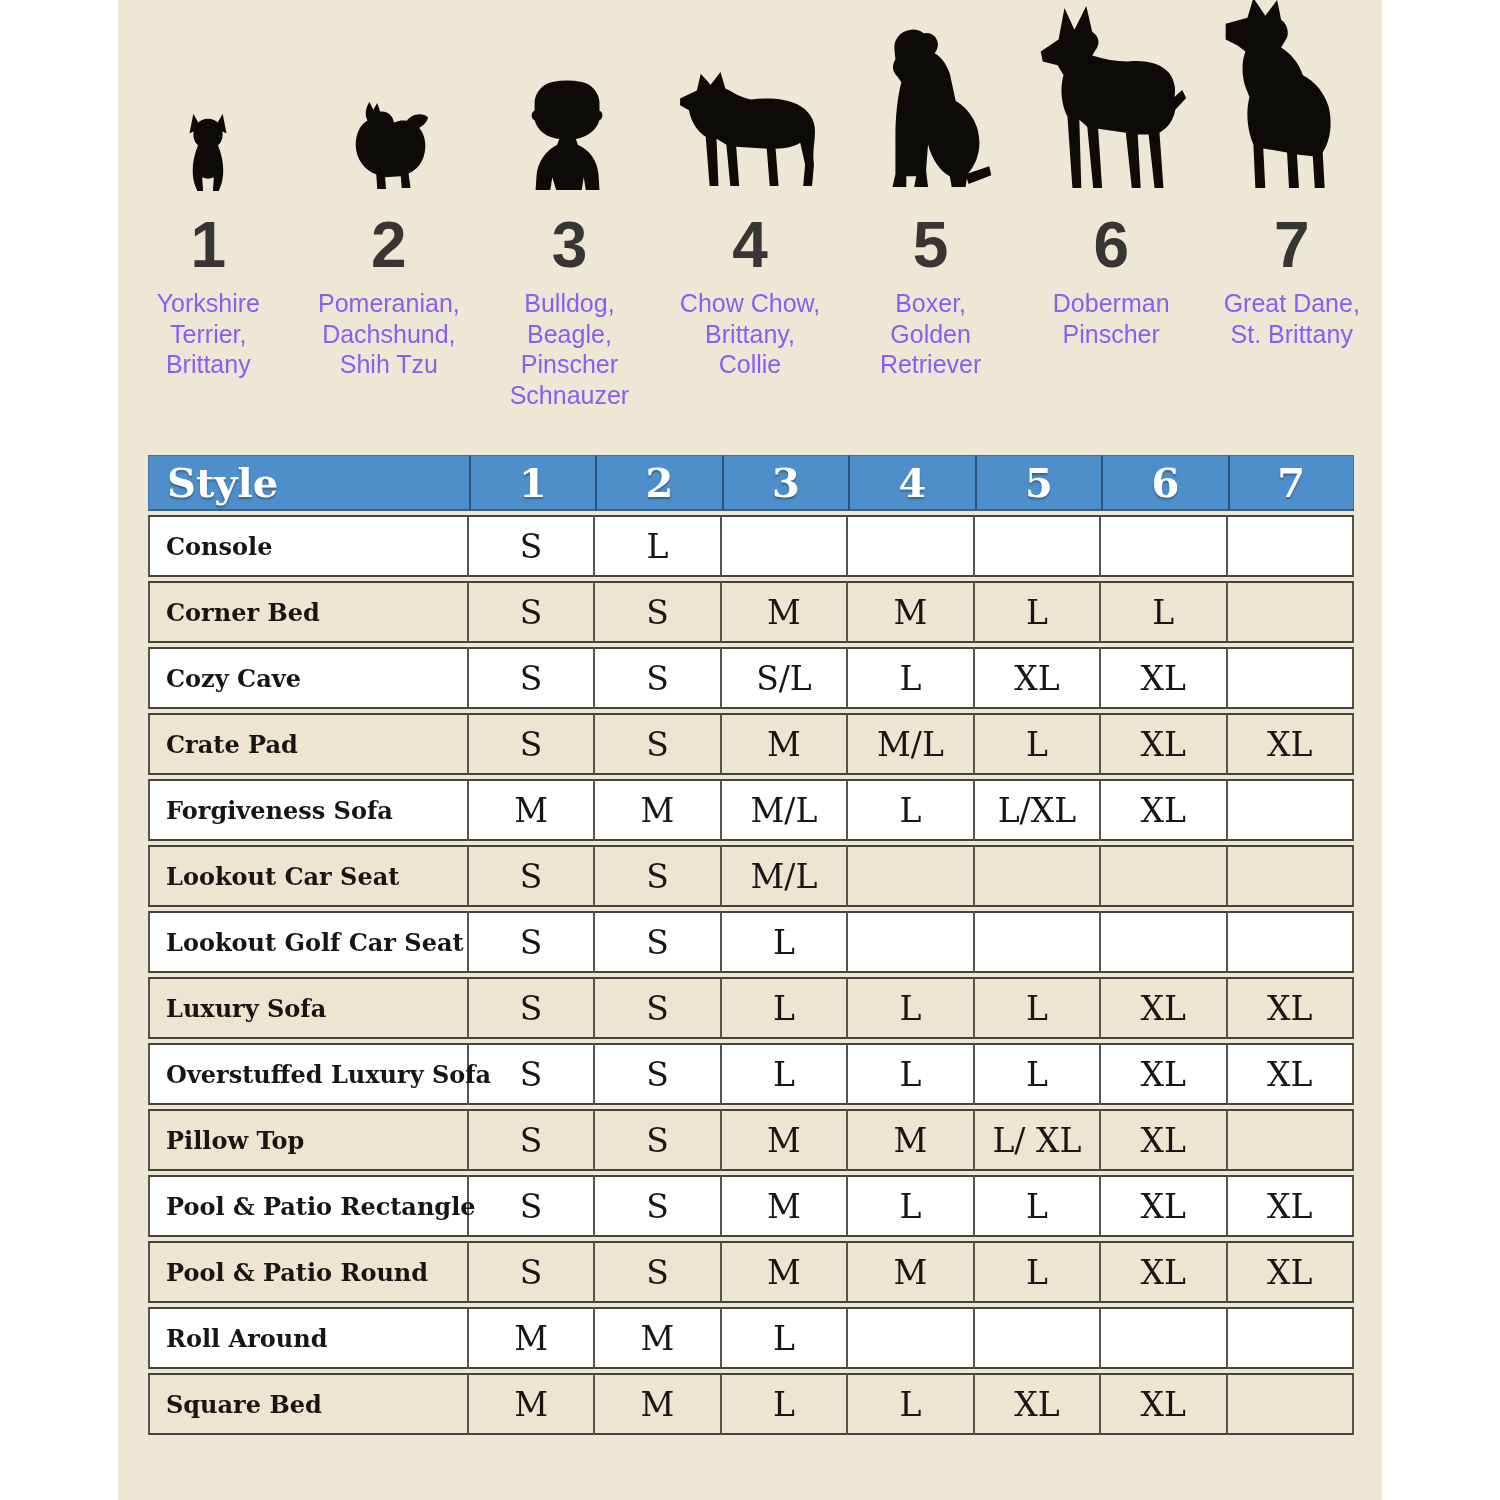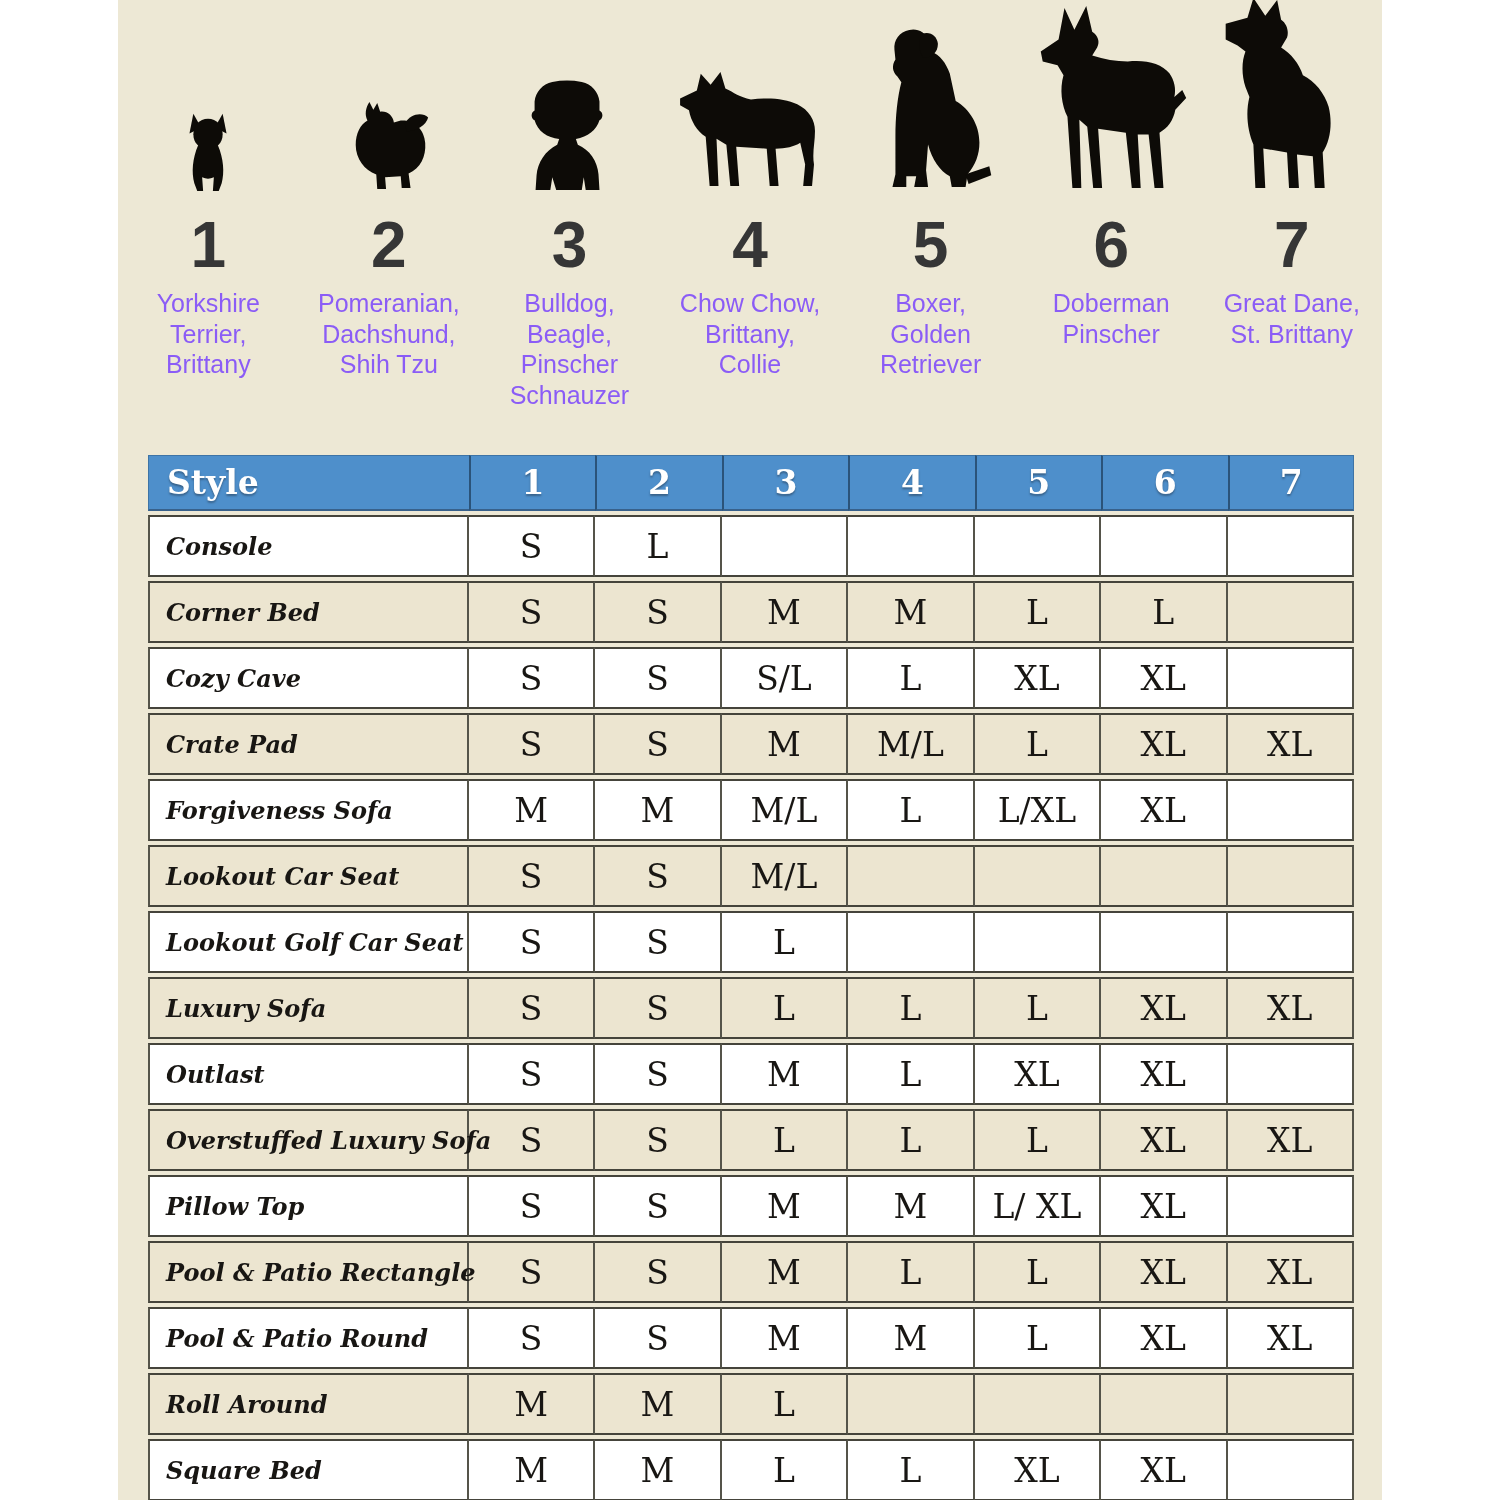--- a/index.html
+++ b/index.html
@@ -33,36 +33,36 @@
   .dog-breeds span{display:block;}
   
   table.size-table{
     position:absolute;left:148px;top:451px;width:1206px;
     border-collapse:separate;border-spacing:0 4px;table-layout:fixed;
   }
   col.c-style{width:26.6%;}
   col.c-num{width:10.485%;}
   thead th{
     background:#4e8fcb;color:#ffffff;height:56px;box-sizing:border-box;
-    font-family:"DejaVu Serif", serif;font-weight:700;font-size:33px;
+    font-family:"DejaVu Serif", serif;font-weight:700;font-size:40px;
     text-shadow:0 2px 2px rgba(30,45,60,.45);
     border-top:1px solid #3e74a6;border-bottom:2px solid #38618b;
   }
   thead th.style-head{text-align:left;padding-left:18px;border-left:1px solid #3e74a6;}
   thead th.num-head{text-align:center;border-left:2px solid #2b5379;}
   thead th.num-head:last-child{border-right:1px solid #3e74a6;}
   tbody th,tbody td{
     height:62px;box-sizing:border-box;background:#ffffff;
     border-top:2px solid #45443b;border-bottom:2px solid #45443b;
     border-right:2px solid #55544a;
     font-family:"DejaVu Serif", serif;color:#181613;
   }
   tbody th{
     text-align:left;padding-left:16px;font-size:24px;font-weight:700;
-    border-left:2px solid #55544a;white-space:nowrap;font-style:italic;
+    border-left:2px solid #55544a;white-space:nowrap;
   }
   tbody td{text-align:center;font-size:33px;font-weight:400;}
   tbody tr:nth-child(even) th, tbody tr:nth-child(even) td{background:#ece5d0;}
 </style>
 </head>
 <body>
 
 <div class="panel"></div>
 
 <div class="dog-row">
@@ -278,30 +278,20 @@
         <th>Luxury Sofa</th>
         <td>S</td>
         <td>S</td>
         <td>L</td>
         <td>L</td>
         <td>L</td>
         <td>XL</td>
         <td>XL</td>
       </tr>
       <tr>
-        <th>Outlast</th>
-        <td>S</td>
-        <td>S</td>
-        <td>M</td>
-        <td>L</td>
-        <td>XL</td>
-        <td>XL</td>
-        <td></td>
-      </tr>
-      <tr>
         <th>Overstuffed Luxury Sofa</th>
         <td>S</td>
         <td>S</td>
         <td>L</td>
         <td>L</td>
         <td>L</td>
         <td>XL</td>
         <td>XL</td>
       </tr>
       <tr>

